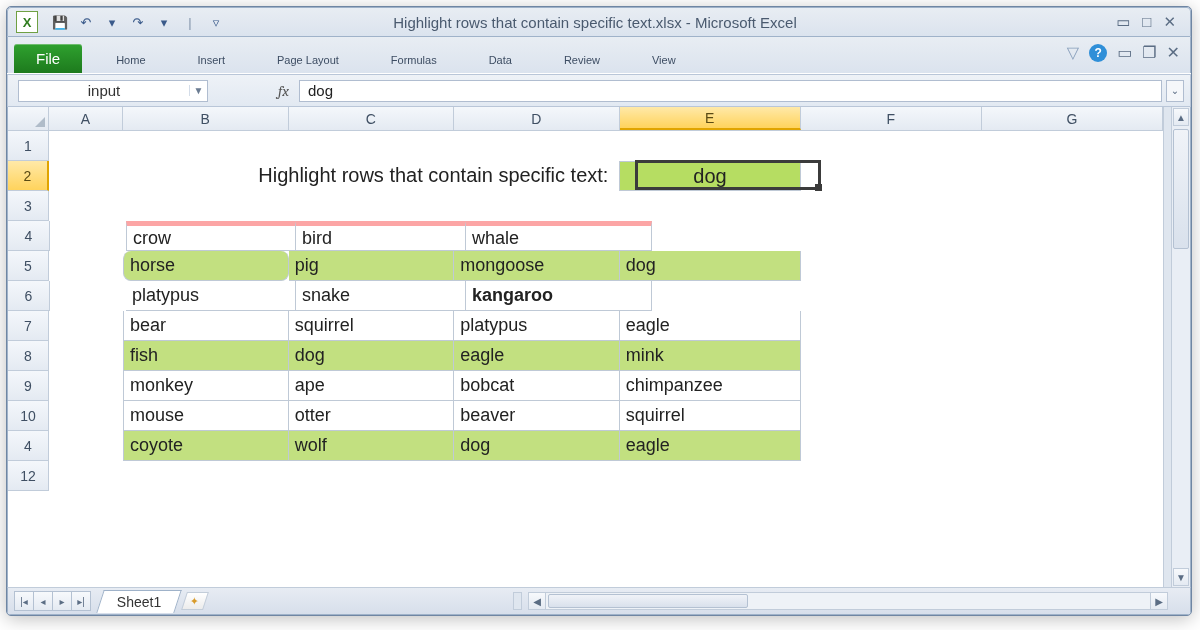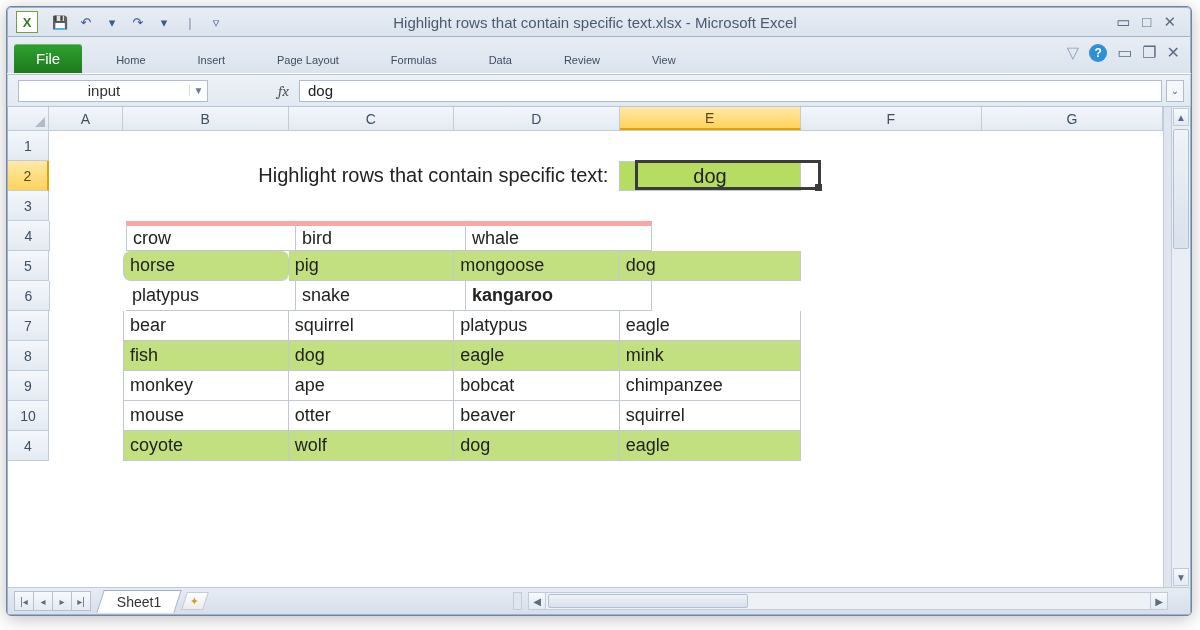--- a/index.html
+++ b/index.html
@@ -255,20 +255,30 @@
             <div class="row">
               <div class="rowh">4</div>
               <div class="cell nb" style="width: 76px;"></div>
               <div class="cell tb left hl" style="width: 170px;">coyote</div>
               <div class="cell tb hl" style="width: 170px;">wolf</div>
               <div class="cell tb hl" style="width: 170px;">dog</div>
               <div class="cell tb hl" style="width: 186px;">eagle</div>
               <div class="cell nb" style="width: 186px;"></div>
               <div class="cell nb" style="width: 186px;"></div>
             </div>
+            <div class="row">
+              <div class="rowh">12</div>
+              <div class="cell nb" style="width: 76px;"></div>
+              <div class="cell nb" style="width: 170px;"></div>
+              <div class="cell nb" style="width: 170px;"></div>
+              <div class="cell nb" style="width: 170px;"></div>
+              <div class="cell nb" style="width: 186px;"></div>
+              <div class="cell nb" style="width: 186px;"></div>
+              <div class="cell nb" style="width: 186px;"></div>
+            </div>
           </div>
       <div class="active-cell-overlay" id="activeOverlay" style="left: 627px; top: 53px; width: 186px; height: 30px;"></div>
     </div>
     <div class="vsplit"></div>
     <div class="vscroll">
       <div class="sbtn">▲</div>
       <div class="track">
             <div class="thumb"></div>
           </div>
       <div class="sbtn">▼</div>

